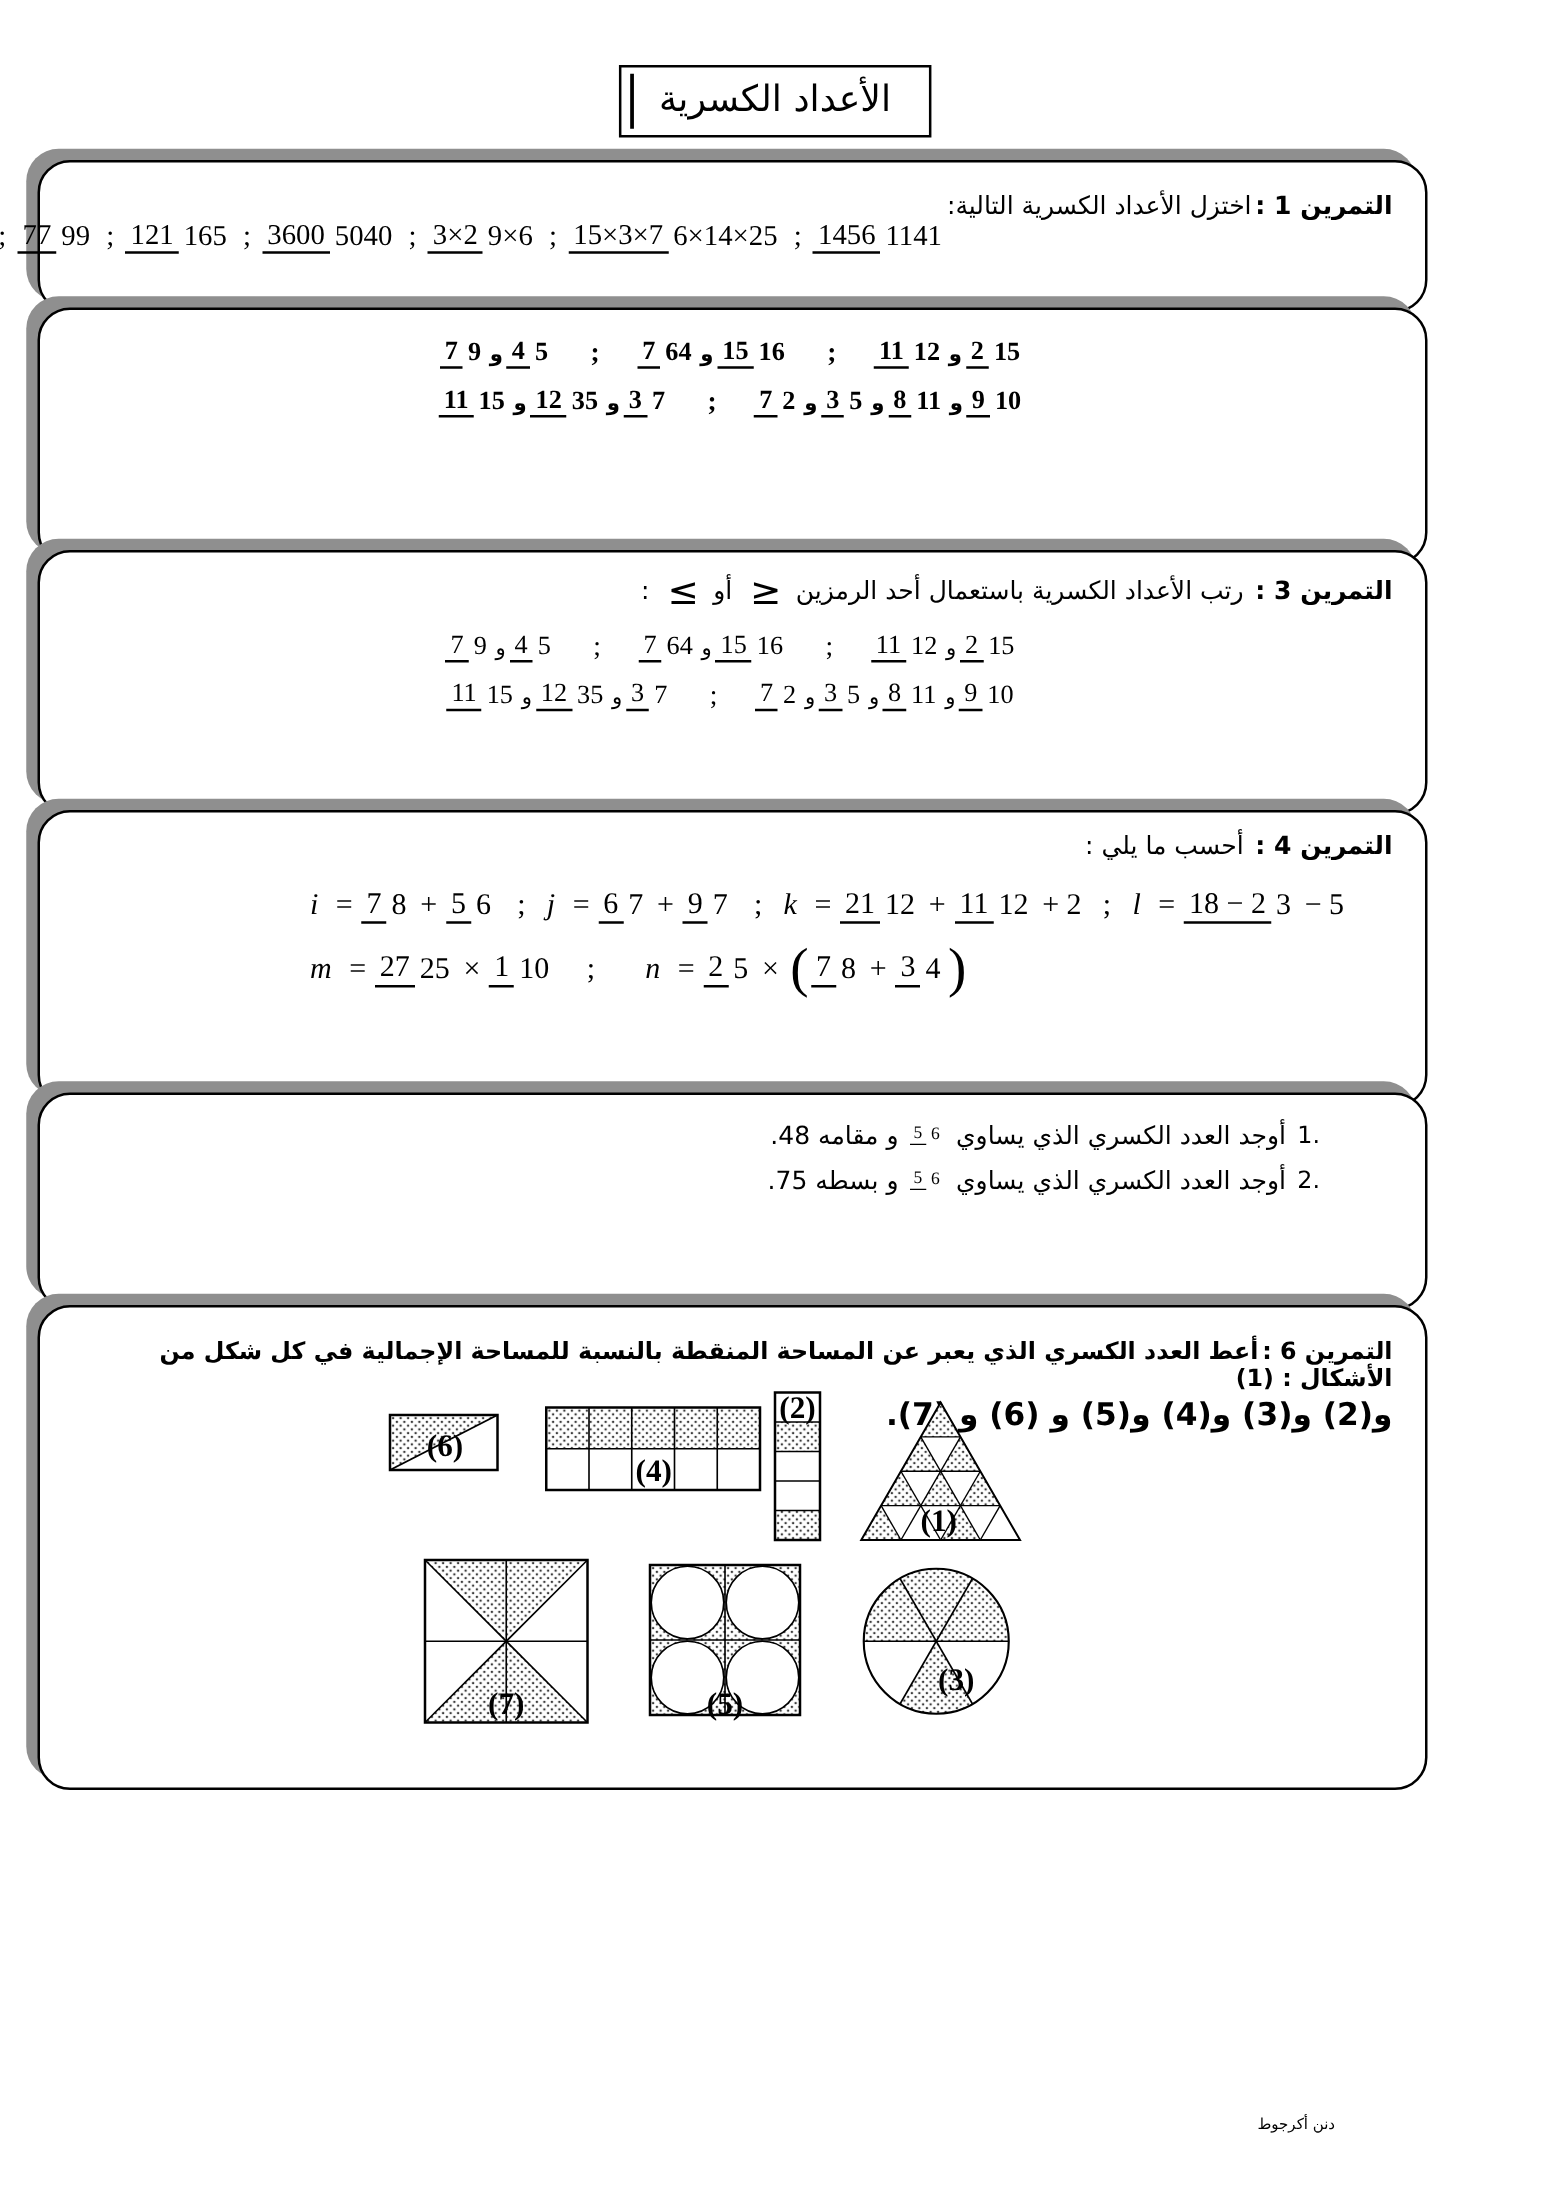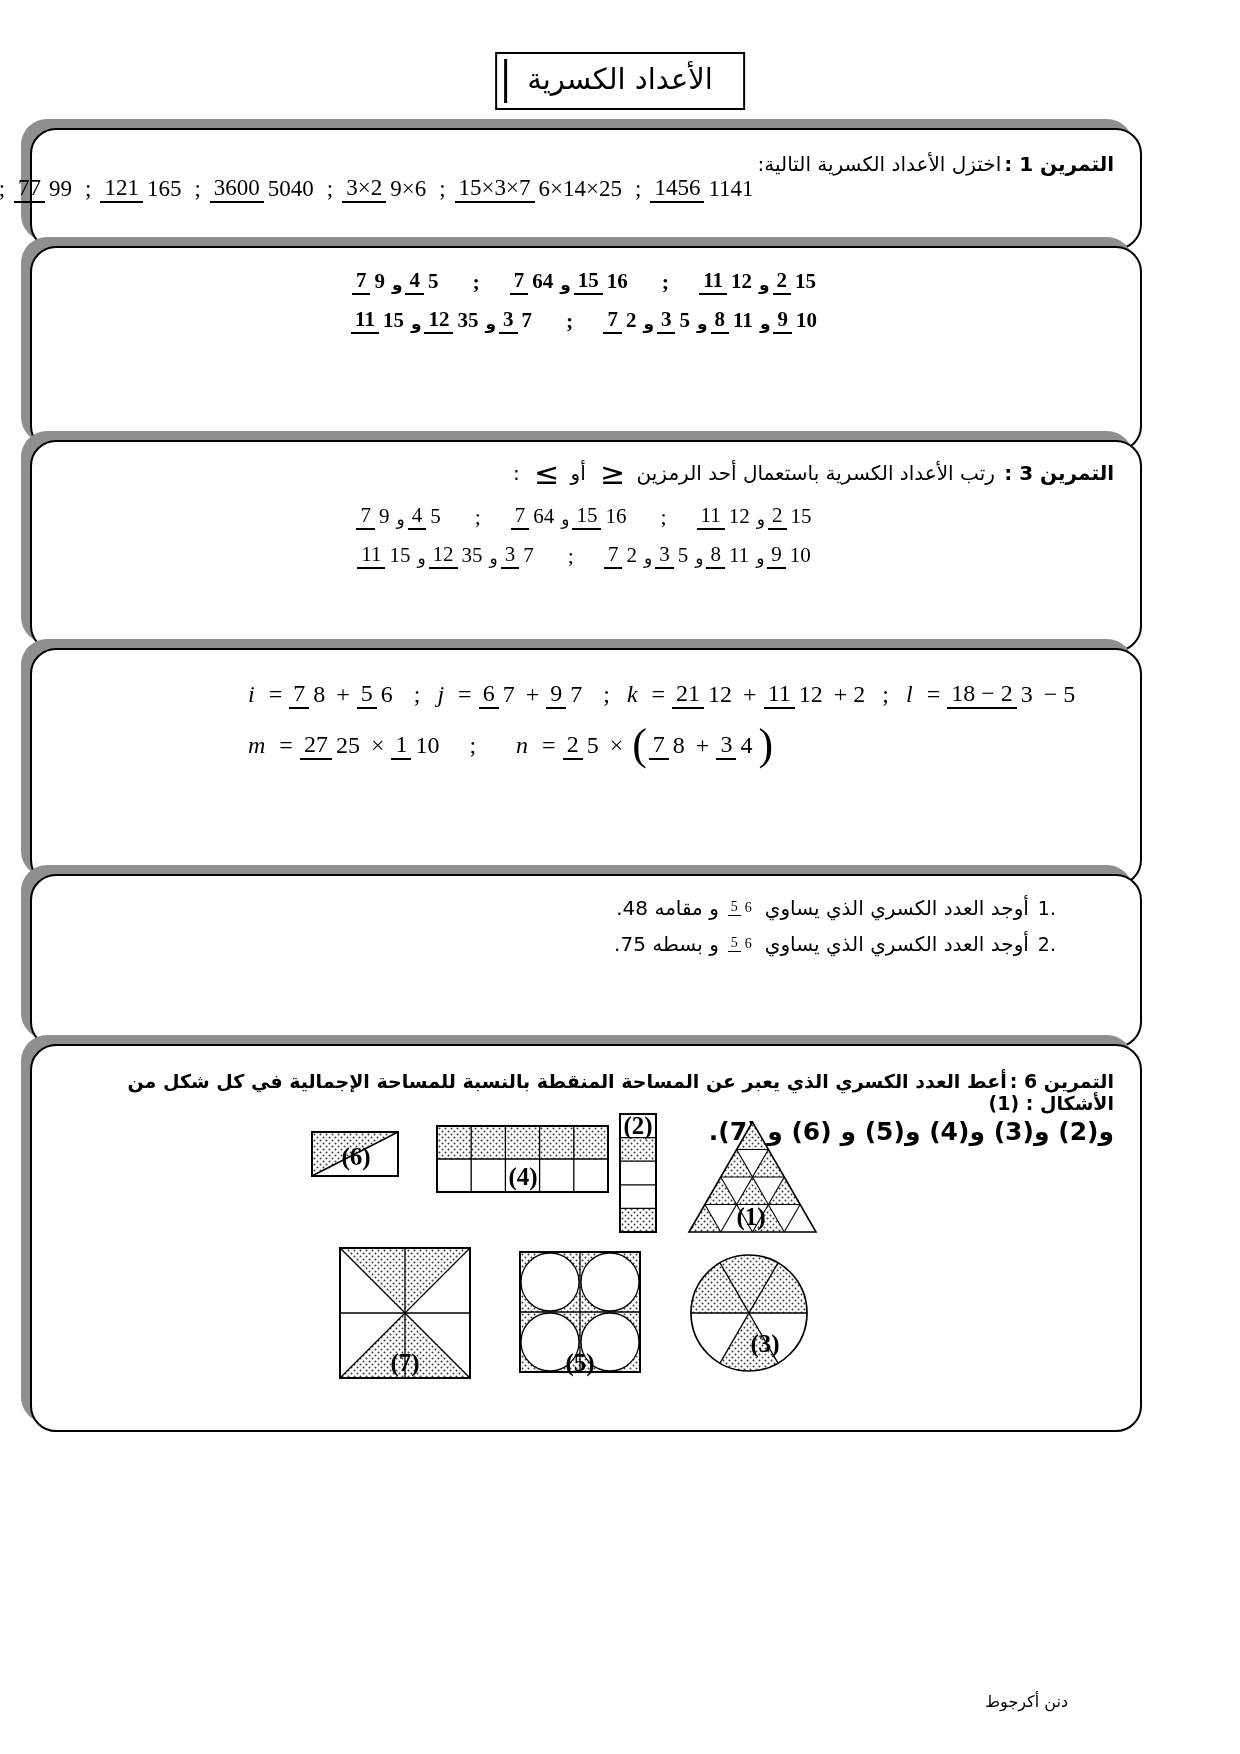--- a/index.html
+++ b/index.html
@@ -71,21 +71,21 @@
   .shape{position:absolute}
   #s6{left:278px;top:84px}
   #s4{left:403px;top:78px}
   #s2{left:586px;top:66px}
   #s1{left:653px;top:72px}
   #s7{left:303px;top:197px}
   #s5{left:483px;top:201px}
   #s3{left:651px;top:202px}
   .slabel{font-family:"Liberation Serif",serif;font-size:25px;font-weight:bold;text-anchor:middle;fill:#000}
 
-  .footer{position:absolute;top:1692px;right:172px;font-size:16px;direction:rtl}
+  .footer{position:absolute;top:1692px;right:172px;font-size:12px;direction:rtl}
 </style>
 </head>
 <body>
 
 <div class="page">
 
   <div class="title-box">
     <span>الأعداد الكسرية</span>
   </div>
 
@@ -298,20 +298,24 @@
         <span class="and">و</span>
         <span class="frac">
             <span class="num">9</span>
             <span class="den">10</span>
           </span>
       </span>
     </div>
   </section>
 
   <section class="box" id="box4">
+    <div class="head">
+      <span class="hname">التمرين 4 :</span>
+      <span class="hprompt">أحسب ما يلي :</span>
+    </div>
     <div class="mline">
       <span class="expr">
         <span class="mvar">i</span>
         <span class="mop">=</span>
         <span class="frac">
             <span class="num">7</span>
             <span class="den">8</span>
           </span>
         <span class="mop">+</span>
         <span class="frac">

